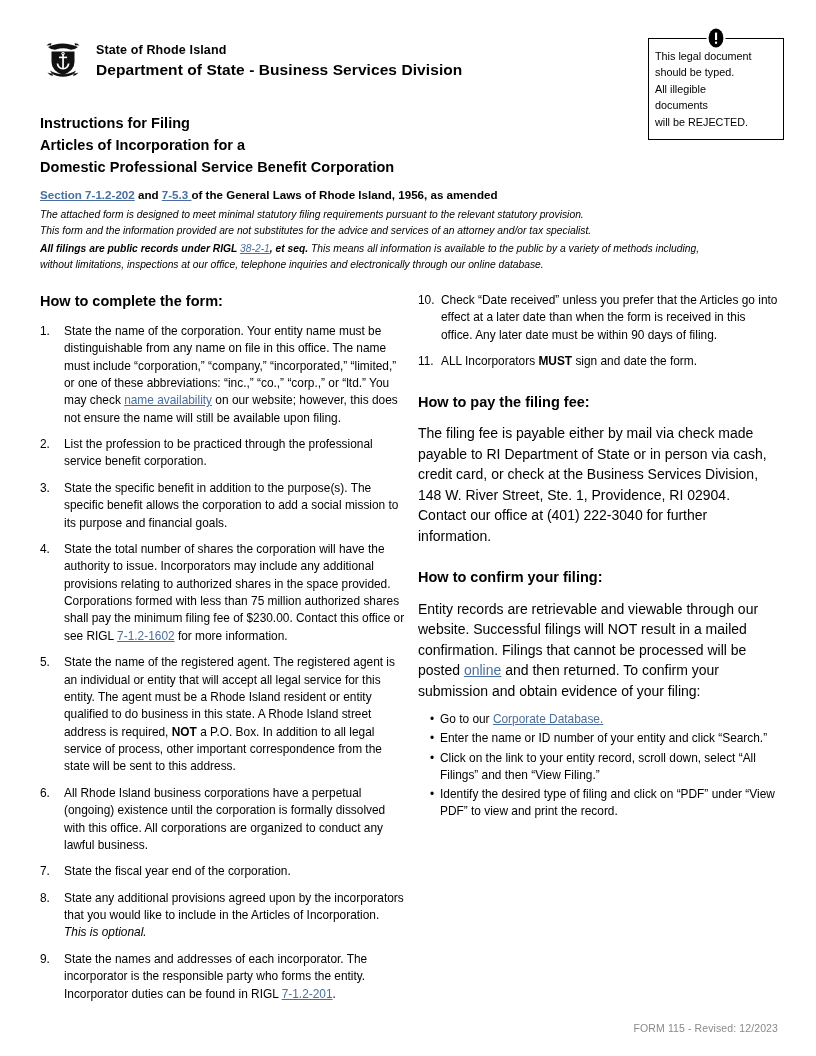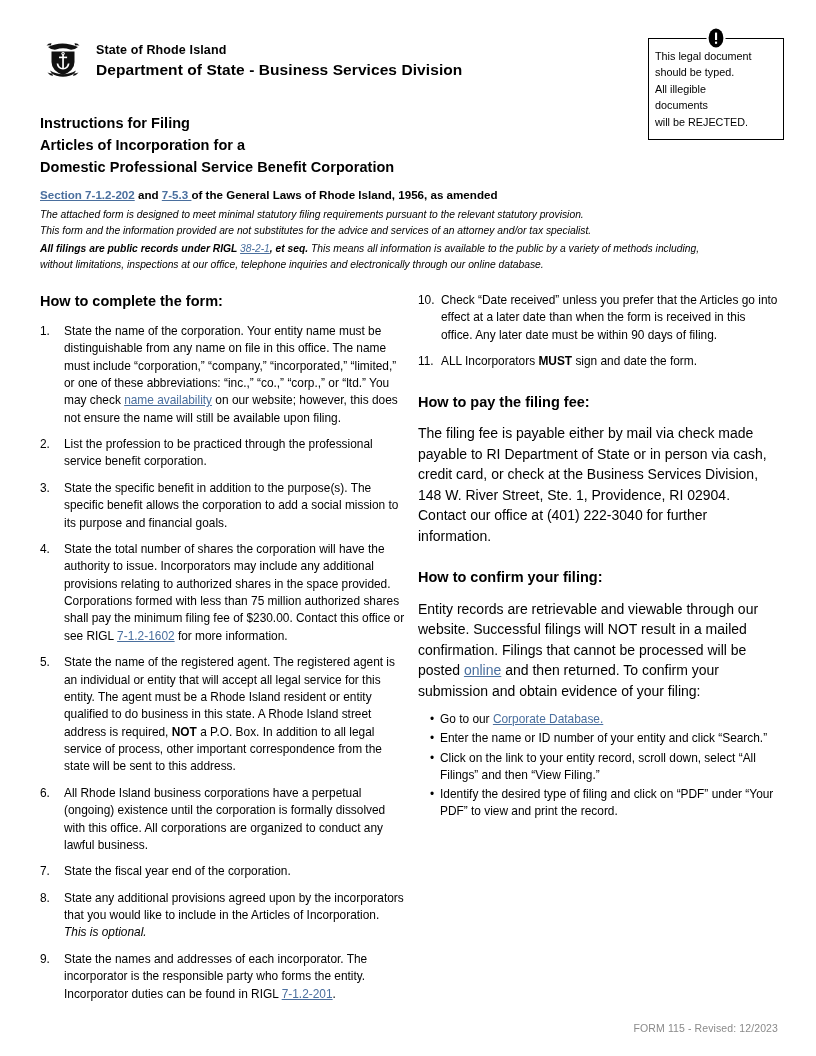--- a/index.html
+++ b/index.html
@@ -338,21 +338,21 @@
       <li class="bullet-item">
         <span class="bullet-dot">•</span>
         <span class="bullet-body">Enter the name or ID number of your entity and click “Search.”</span>
       </li>
       <li class="bullet-item">
         <span class="bullet-dot">•</span>
         <span class="bullet-body">Click on the link to your entity record, scroll down, select “All Filings” and then “View Filing.”</span>
       </li>
       <li class="bullet-item">
         <span class="bullet-dot">•</span>
-        <span class="bullet-body">Identify the desired type of filing and click on “PDF” under “Your PDF” to view and print the record.</span>
+        <span class="bullet-body">Identify the desired type of filing and click on “PDF” under “View PDF” to view and print the record.</span>
       </li>
     </ul>
 
   </div>
 
   <div class="footer">FORM 115 - Revised:   12/2023</div>
 
 </div>
 
 </body></html>

